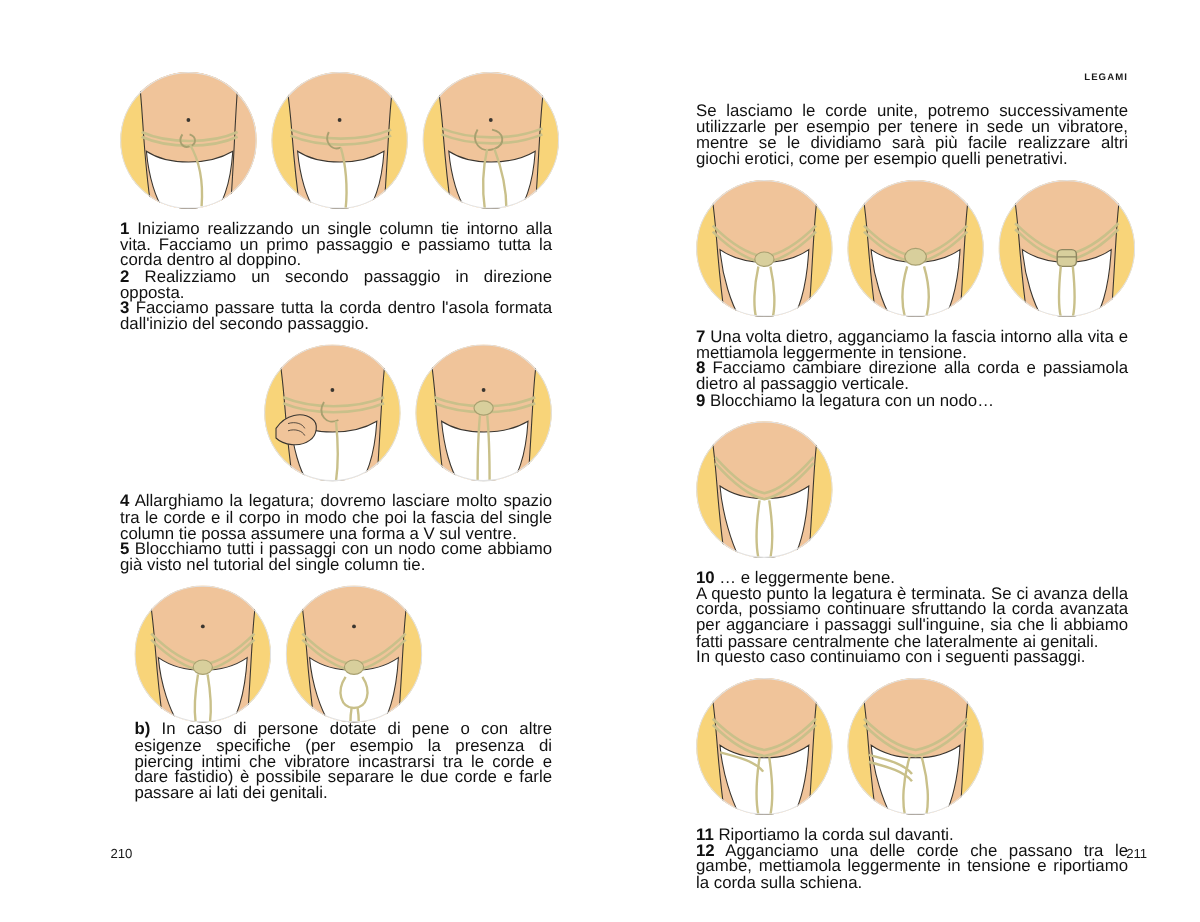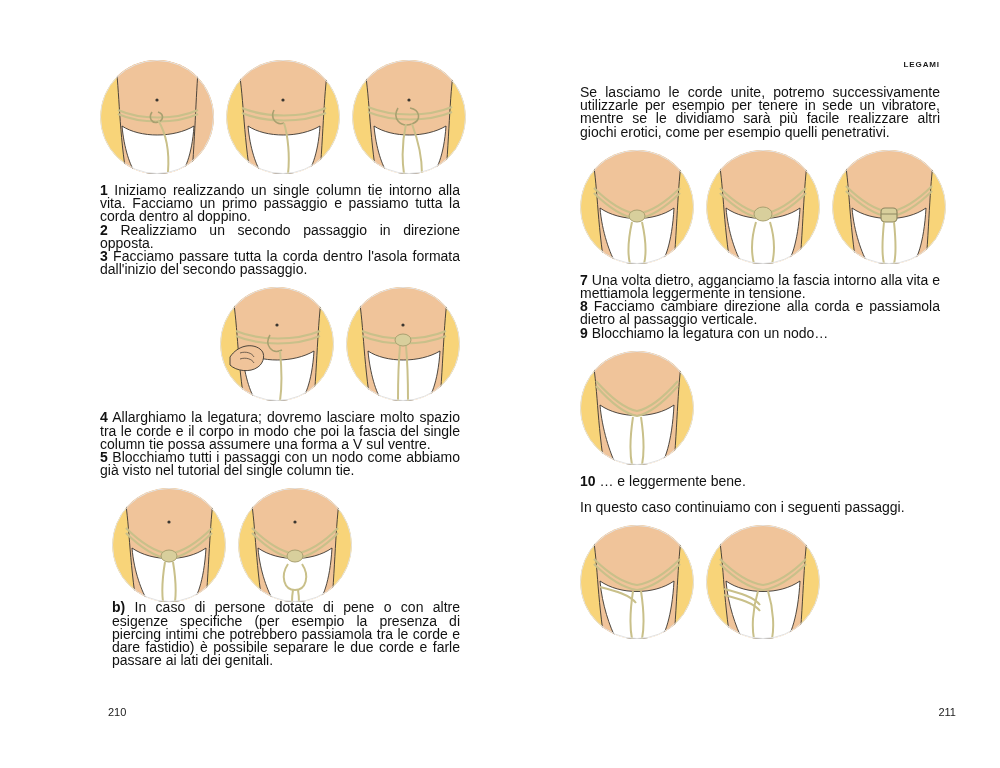--- a/index.html
+++ b/index.html
@@ -41,21 +41,21 @@
     letter-spacing: 0.9px;
     color: #1a1a1a;
     font-weight: bold;
   }
   .folio {
     position: absolute;
     bottom: 50px;
     font-size: 11px;
     color: #1a1a1a;
   }
-  .folio-left { left: 88px; }
+  .folio-left { left: 72px; }
   .folio-right { right: 64px; margin-left: 21px; }
 
   .fig-row {
     display: flex;
     gap: 12px;
     margin: 0 0 10px 0;
   }
 
   .fig {
     width: 114px;
@@ -216,21 +216,21 @@
           <path d="M55 102 C54 108 54 112 54 114" fill="none" stroke="#c9c08a" stroke-width="2"></path>
           <path d="M60 102 C61 108 61 112 61 114" fill="none" stroke="#c9c08a" stroke-width="2"></path>
           <circle cx="57" cy="57" r="56.5" fill="none" stroke="#e2e2e2" stroke-width="1"></circle>
         </svg>
       </div>
     </div>
 
     <p class="para" style="margin-top:-11px;">
       <span class="indent">
         <b>b)</b>
-        <span>In caso di persone dotate di pene o con altre esigenze specifiche (per esempio la presenza di piercing intimi che potrebbero passiamola tra le corde e dare fastidio) è possibile separare le due corde e farle passare ai lati dei genitali.</span>
+        <span>In caso di persone dotate di pene o con altre esigenze specifiche (per esempio la presenza di piercing intimi che vibratore incastrarsi tra le corde e dare fastidio) è possibile separare le due corde e farle passare ai lati dei genitali.</span>
       </span>
     </p>
 
     <div class="folio folio-left">210</div>
   </div>
 
   <div class="page page-right">
     <div class="running-head">LEGAMI</div>
 
     <p class="para" style="margin-top:6px;">Se lasciamo le corde unite, potremo successivamente utilizzarle per esempio per tenere in sede un vibratore, mentre se le dividiamo sarà più facile realizzare altri giochi erotici, come per esempio quelli penetrativi.</p>
@@ -300,21 +300,21 @@
           <circle cx="57" cy="57" r="56.5" fill="none" stroke="#e2e2e2" stroke-width="1"></circle>
         </svg>
       </div>
     </div>
 
     <p class="para tight">
       <span class="num">10</span>
       <span>… e leggermente bene.</span>
     </p>
     <p class="para" style="margin-top:-9px;">
-      <br>
+      <span>A questo punto la legatura è terminata. Se ci avanza della corda, possiamo continuare sfruttando la corda avanzata per agganciare i passaggi sull'inguine, sia che li abbiamo fatti passare centralmente che lateralmente ai genitali.</span><br>
       <span>In questo caso continuiamo con i seguenti passaggi.</span>
     </p>
 
     <div class="fig-row">
       <div class="fig">
         <svg viewBox="0 0 114 114">
           <circle cx="57" cy="57" r="57" fill="#f8d479"></circle>
           <path d="M10 -5 C18 30 16 60 24 114 H94 C98 60 98 25 104 -5 Z" fill="#f0c49a" stroke="#3a3630" stroke-width="0.9"></path>
           <path d="M20 56 C40 70 74 70 94 56 C92 92 84 112 80 114 H36 C30 102 22 80 20 56 Z" fill="#ffffff" stroke="#3a3630" stroke-width="0.9"></path>
           <path d="M14 34 C30 50 44 58 57 60 C70 58 84 50 100 34" fill="none" stroke="#c9c08a" stroke-width="2.2"></path>
@@ -334,17 +334,23 @@
           <path d="M14 39 C30 55 44 63 57 65 C70 63 84 55 100 39" fill="none" stroke="#c9c08a" stroke-width="2.2"></path>
           <path d="M52 66 C46 86 46 104 48 114" fill="none" stroke="#c9c08a" stroke-width="2"></path>
           <path d="M62 66 C68 86 68 104 66 114" fill="none" stroke="#c9c08a" stroke-width="2"></path>
           <path d="M18 64 C34 68 48 72 54 80" fill="none" stroke="#c9c08a" stroke-width="2"></path>
           <path d="M18 70 C34 74 48 78 54 86" fill="none" stroke="#c9c08a" stroke-width="2"></path>
           <circle cx="57" cy="57" r="56.5" fill="none" stroke="#e2e2e2" stroke-width="1"></circle>
         </svg>
       </div>
     </div>
 
+    <p class="para">
+      <span class="num">11</span>
+      <span>Riportiamo la corda sul davanti.</span><br>
+      <span class="num">12</span>
+      <span>Agganciamo una delle corde che passano tra le gambe, mettiamola leggermente in tensione e riportiamo la corda sulla schiena.</span>
+    </p>
 
     <div class="folio folio-right">211</div>
   </div>
 
 </div>
 
 </body></html>

